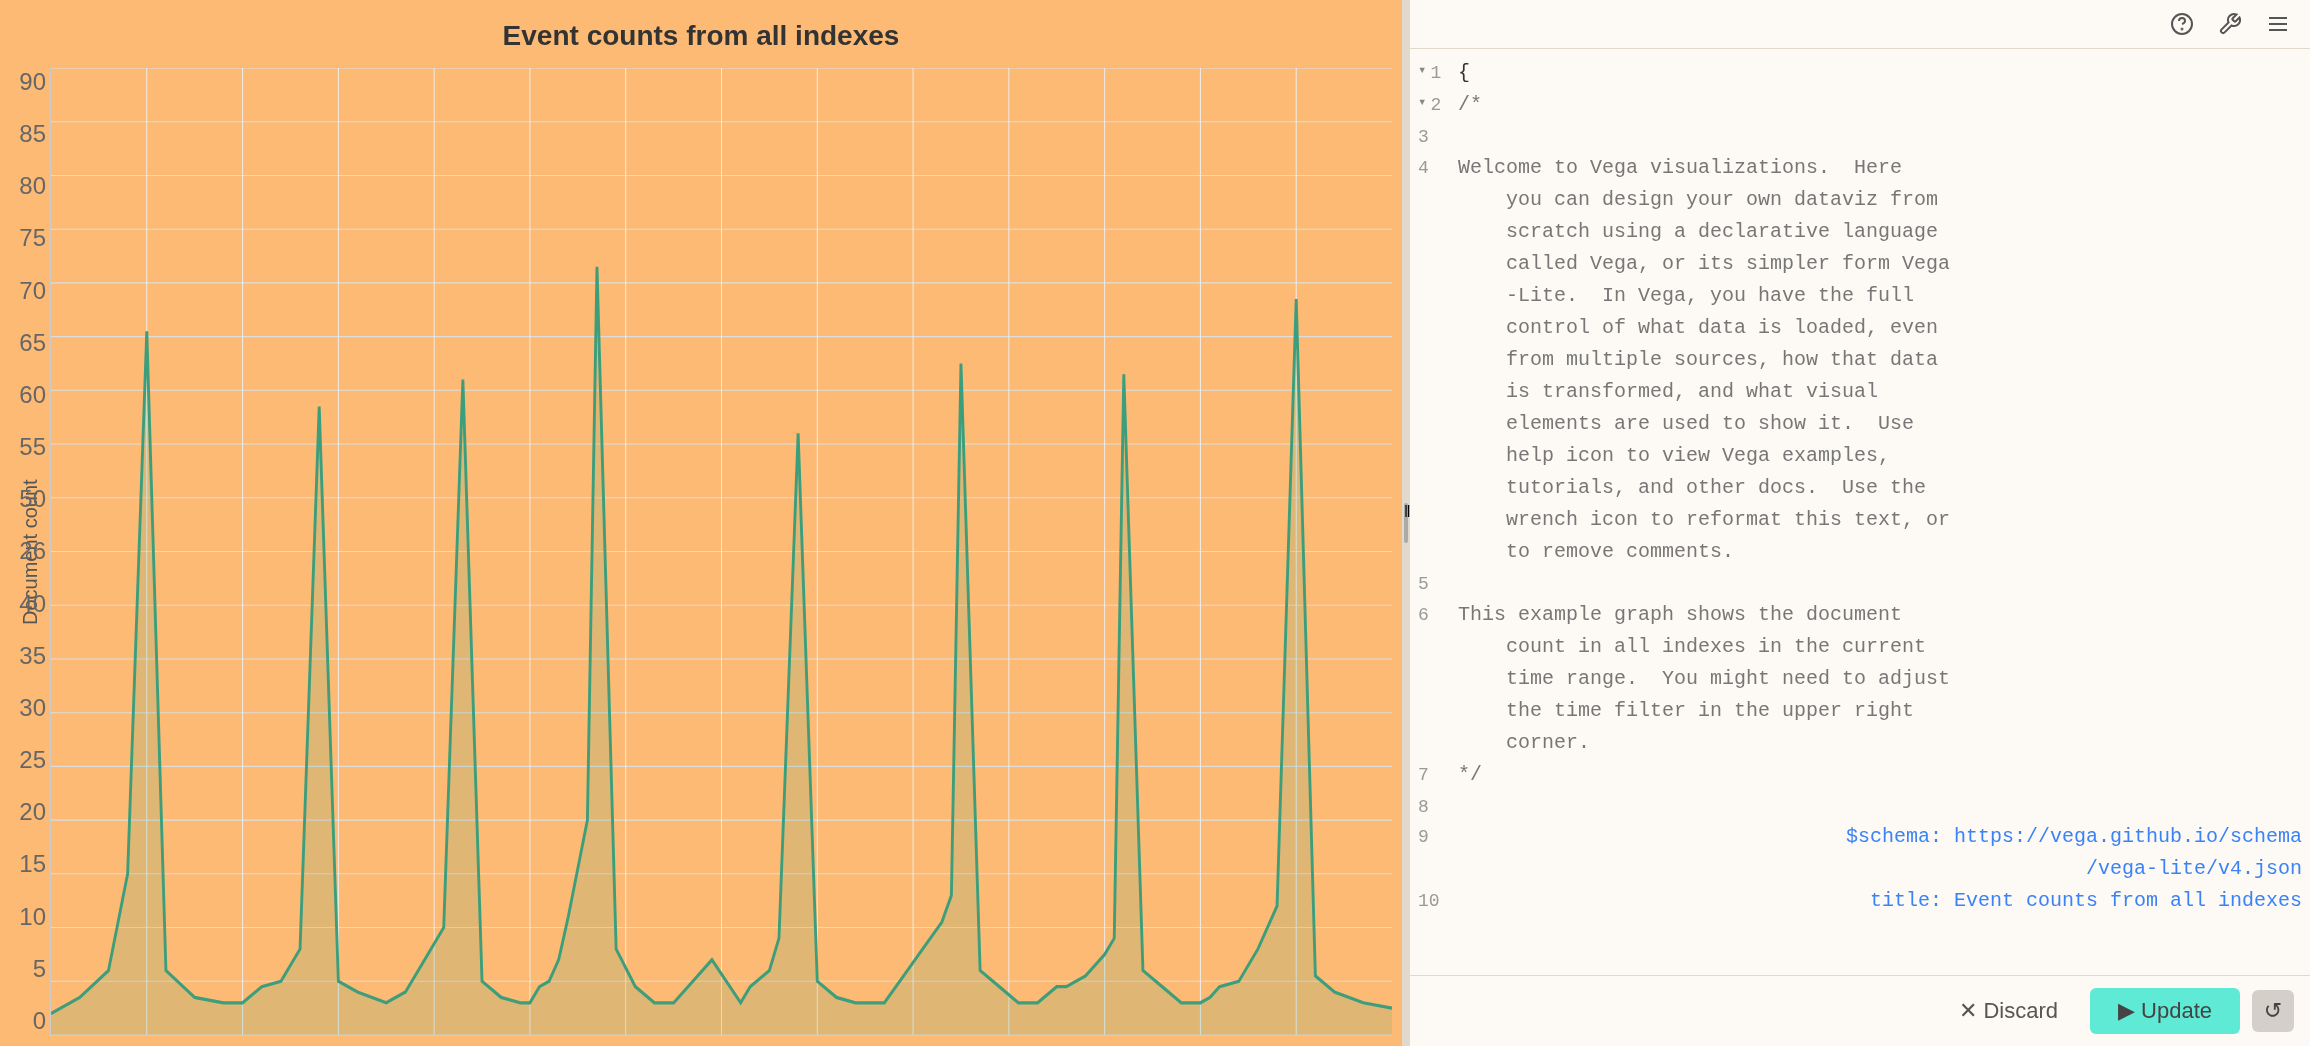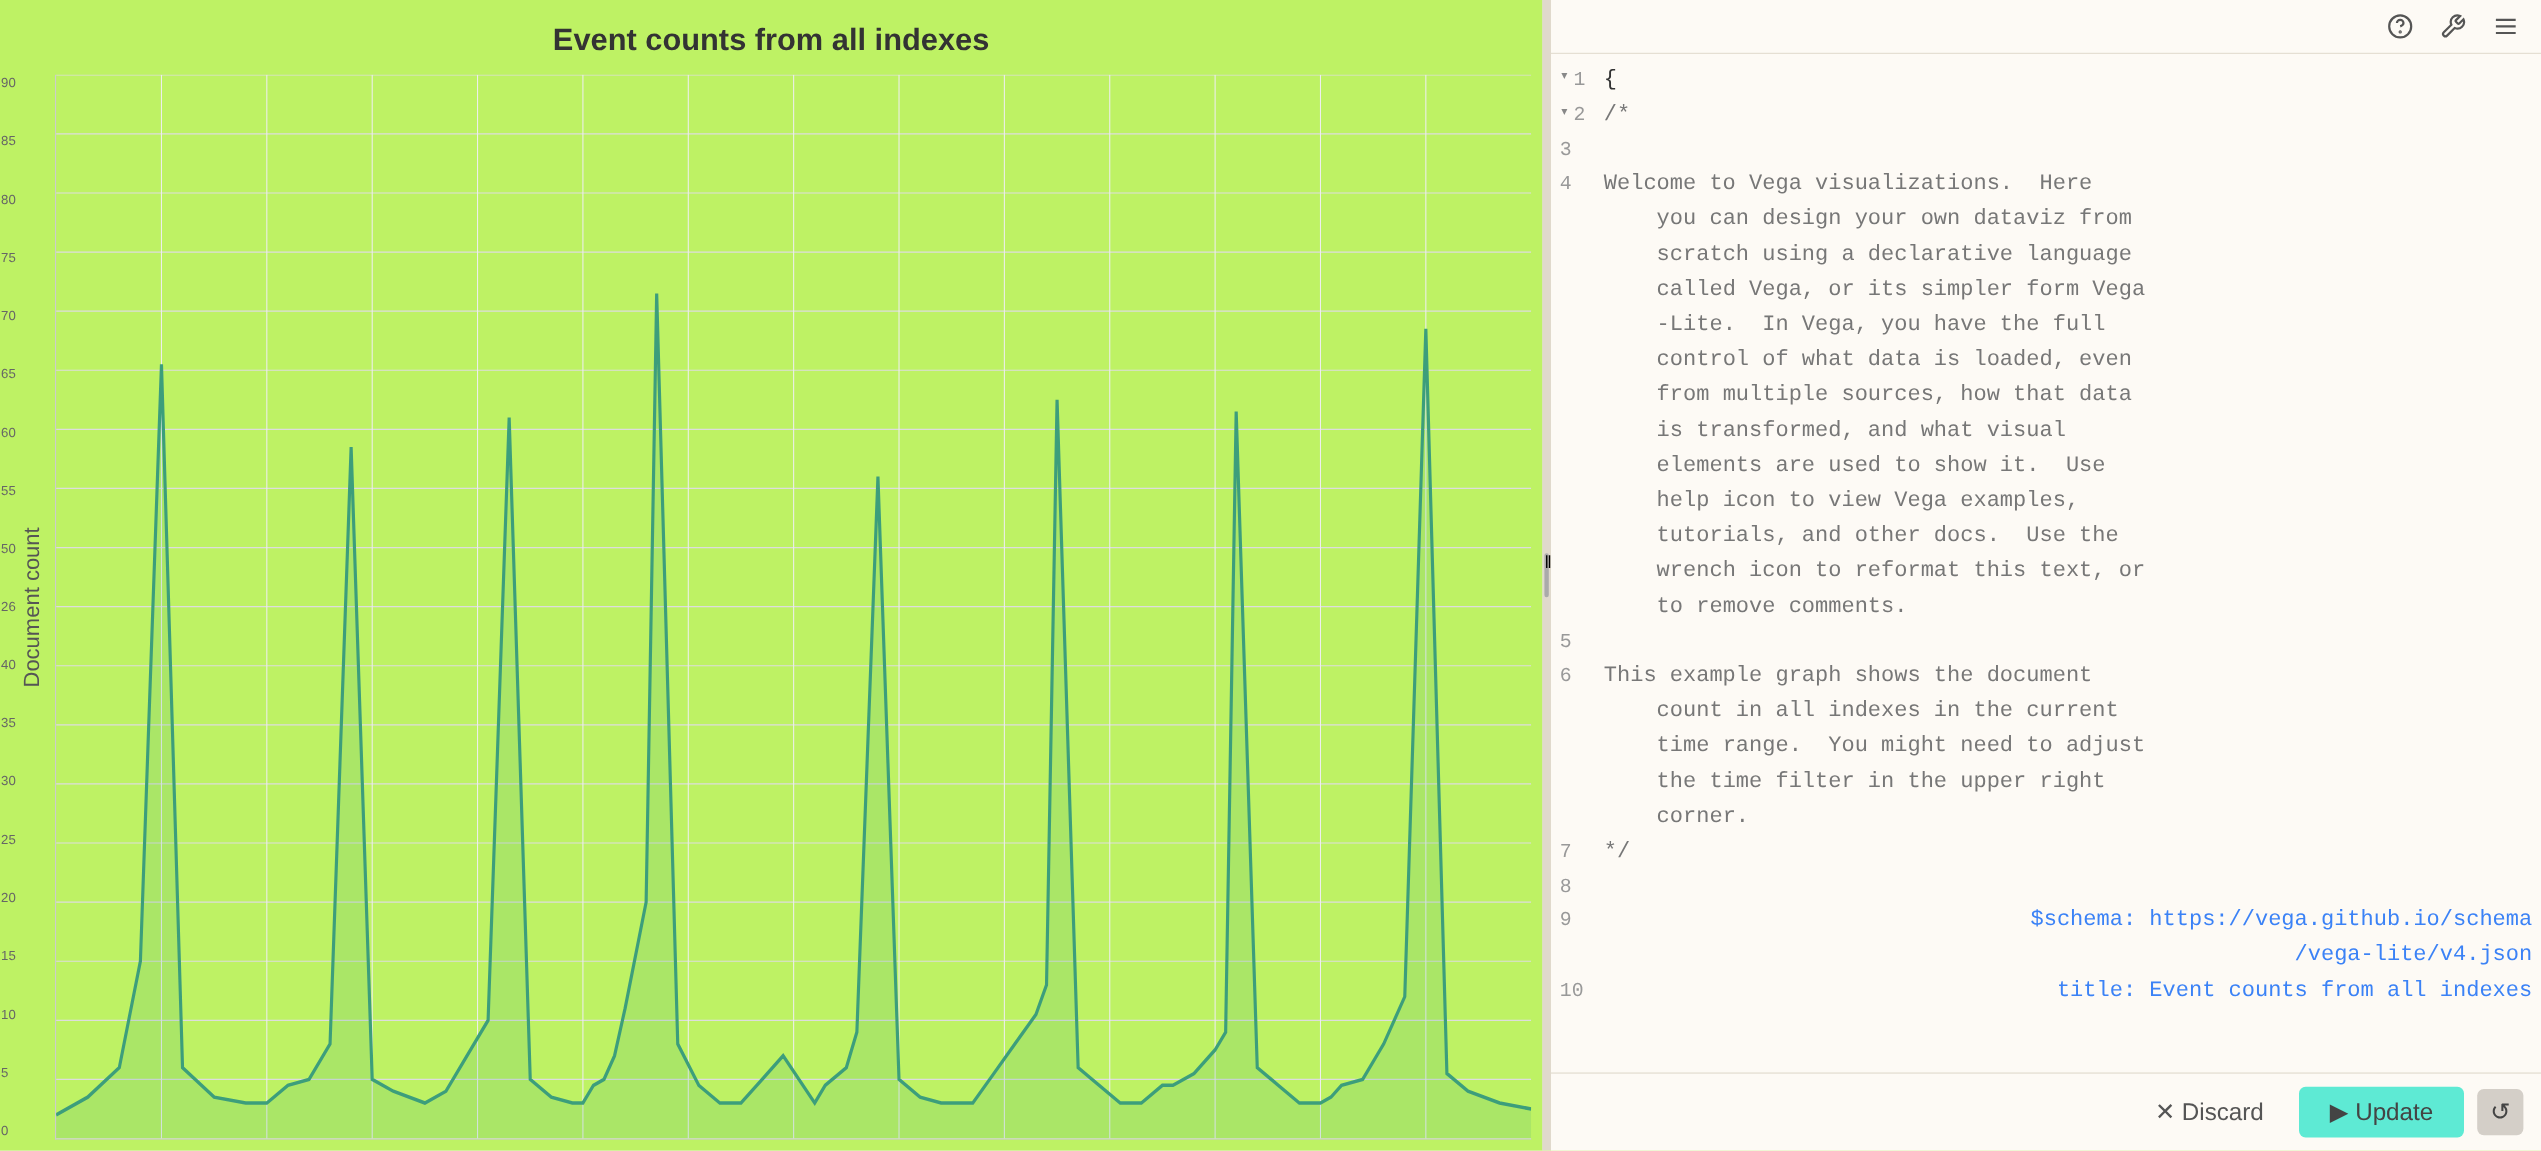--- a/index.html
+++ b/index.html
@@ -9,21 +9,21 @@
       width: 2310px;
       height: 1046px;
       overflow: hidden;
       display: flex;
       flex-direction: row;
     }
 
     
     .chart-panel {
       flex: 1;
-      background: #bef264;
+      background: #fdba74;
       display: flex;
       flex-direction: column;
       padding: 20px 10px 10px 10px;
       position: relative;
     }
 
     .chart-title {
       text-align: center;
       font-size: 28px;
       font-weight: 600;
@@ -59,22 +59,23 @@
     .y-axis-ticks {
       position: absolute;
       top: 0; bottom: 0; left: -50px;
       display: flex;
       flex-direction: column-reverse;
       justify-content: space-between;
       width: 45px;
     }
 
     .y-tick {
-      font-size: 12px;
+      font-size: 24px;
       color: #666;
+      text-align: right;
       width: 100%;
     }
 
     .x-axis-ticks {
       position: absolute;
       bottom: -30px;
       left: 0; right: 0;
       display: flex;
       justify-content: space-between;
     }

